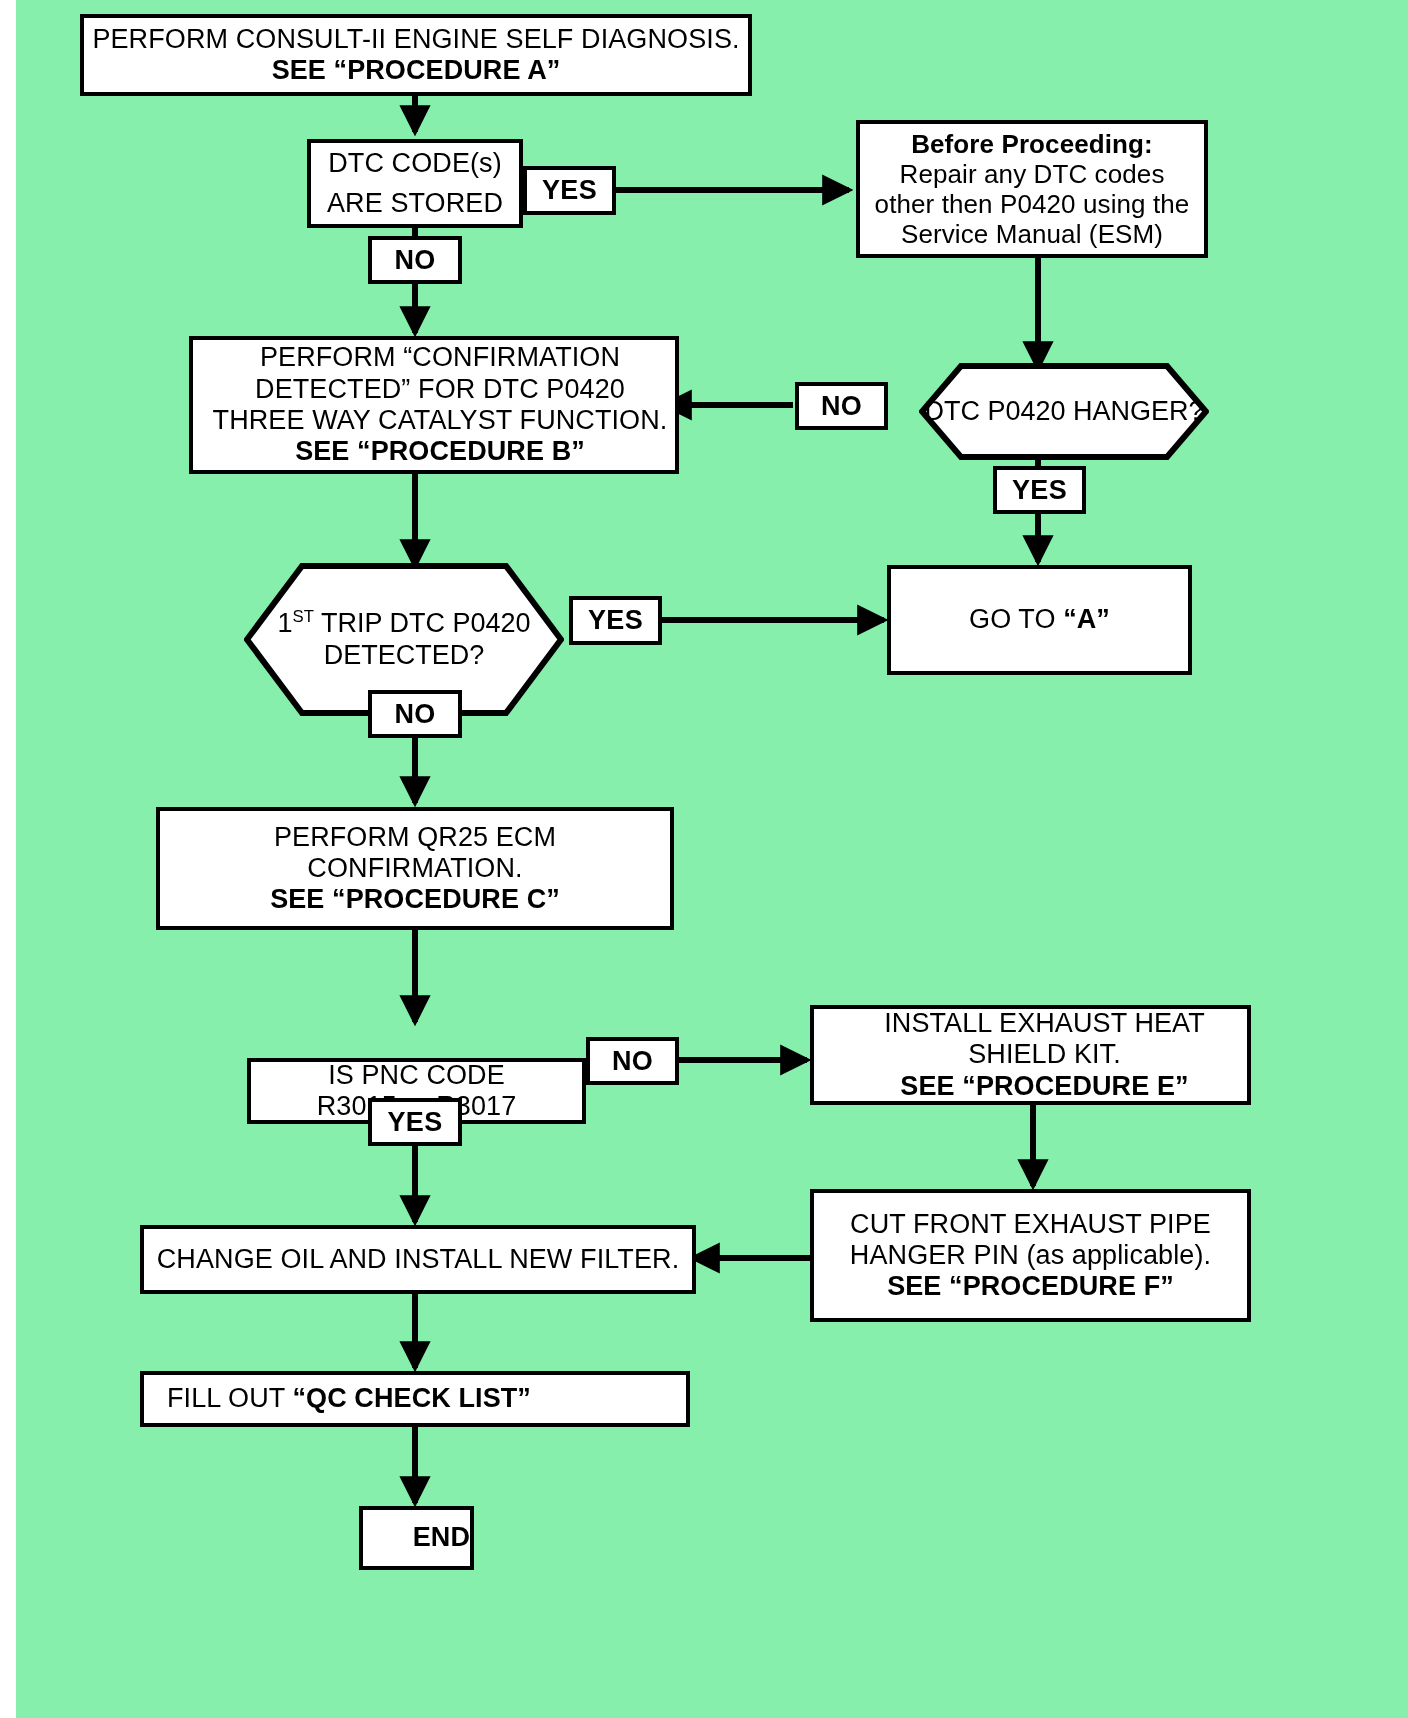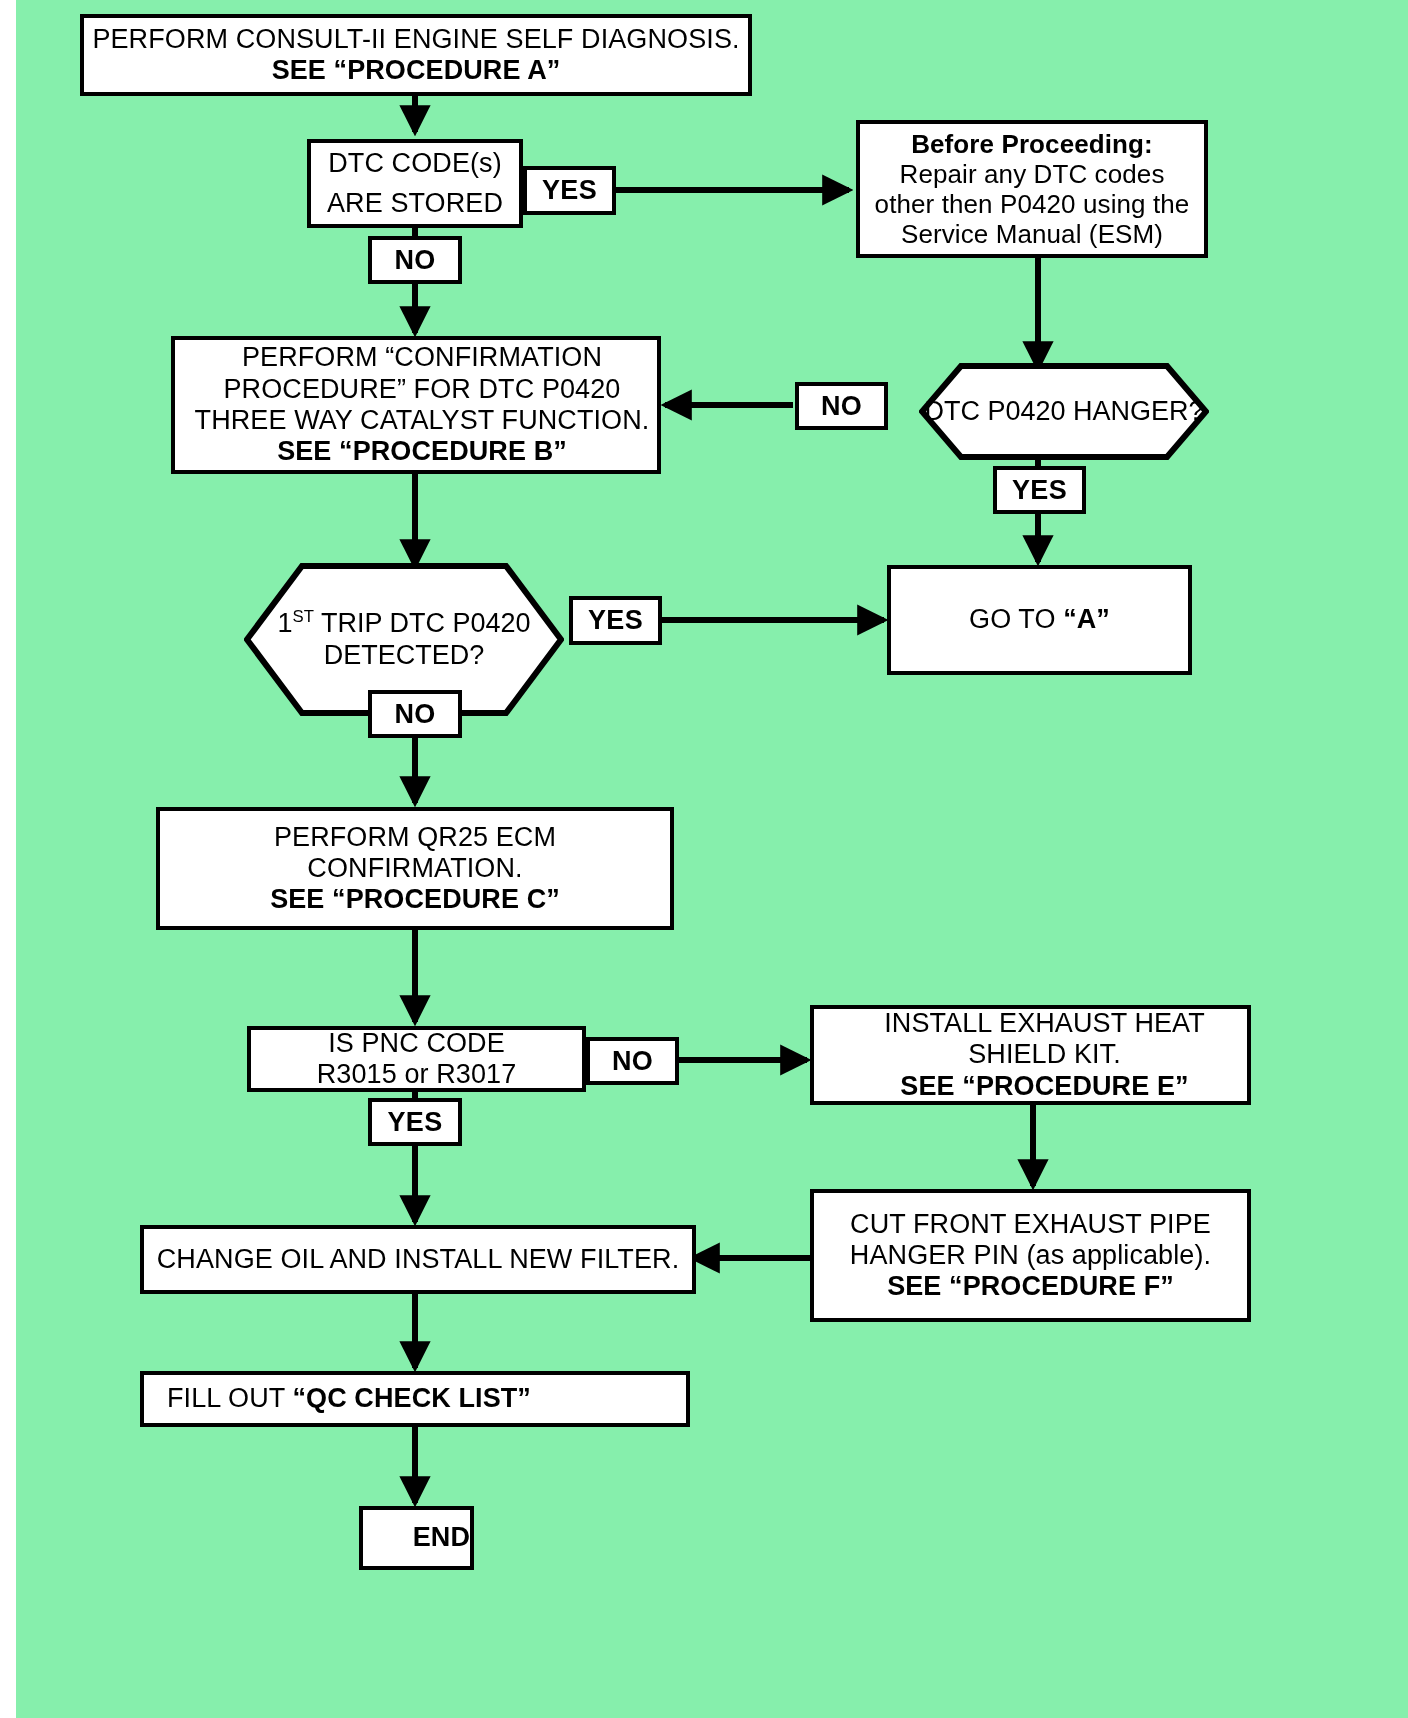--- a/index.html
+++ b/index.html
@@ -157,23 +157,23 @@
     <span>NO</span>
   </div>
 
   <div class="node" style="left:840px; top:120px; width:352px; height:138px; font-size:26px;">
     <span class="ln b">Before Proceeding:</span>
     <span class="ln">Repair any DTC codes</span>
     <span class="ln">other then P0420 using the</span>
     <span class="ln">Service Manual (ESM)</span>
   </div>
 
-  <div class="node" style="left:155px; top:336px; width:490px; height:138px;padding-left:12px;">
+  <div class="node" style="left:173px; top:336px; width:490px; height:138px;padding-left:12px;">
     <span class="ln">PERFORM “CONFIRMATION</span>
-    <span class="ln">PROCEDURE” FOR DTC P0420</span>
+    <span class="ln">DETECTED” FOR DTC P0420</span>
     <span class="ln">THREE WAY CATALYST FUNCTION.</span>
     <span class="ln b">SEE “PROCEDURE B”</span>
   </div>
 
   <div class="hex" style="left:903px; top:363px; width:290px; height:97px;">
     <svg class="hexsvg" viewBox="0 0 290 97" preserveAspectRatio="none">
       <polygon points="42,3 248,3 287,48.5 248,94 42,94 3,48.5" fill="#ffffff" stroke="#000000" stroke-width="6" vector-effect="non-scaling-stroke"></polygon>
     </svg>
     <div class="hextext">
       <span class="ln">DTC P0420</span>
@@ -211,21 +211,21 @@
   <div class="node" style="left:871px; top:565px; width:305px; height:110px;">
     <span class="ln"><span>GO TO </span><b>“A”</b></span>
   </div>
 
   <div class="node" style="left:140px; top:807px; width:518px; height:123px;">
     <span class="ln">PERFORM QR25 ECM</span>
     <span class="ln">CONFIRMATION.</span>
     <span class="ln b">SEE “PROCEDURE C”</span>
   </div>
 
-  <div class="node" style="left:231px; top:1026px; width:339px; height:66px;">
+  <div class="node" style="left:231px; top:1058px; width:339px; height:66px;">
     <span class="ln">IS PNC CODE</span>
     <span class="ln">R3015 or R3017</span>
   </div>
 
   <div class="label" style="left:570px; top:1037px; width:93px; height:48px;">
     <span>NO</span>
   </div>
 
   <div class="label" style="left:352px; top:1098px; width:94px; height:48px;">
     <span>YES</span>

